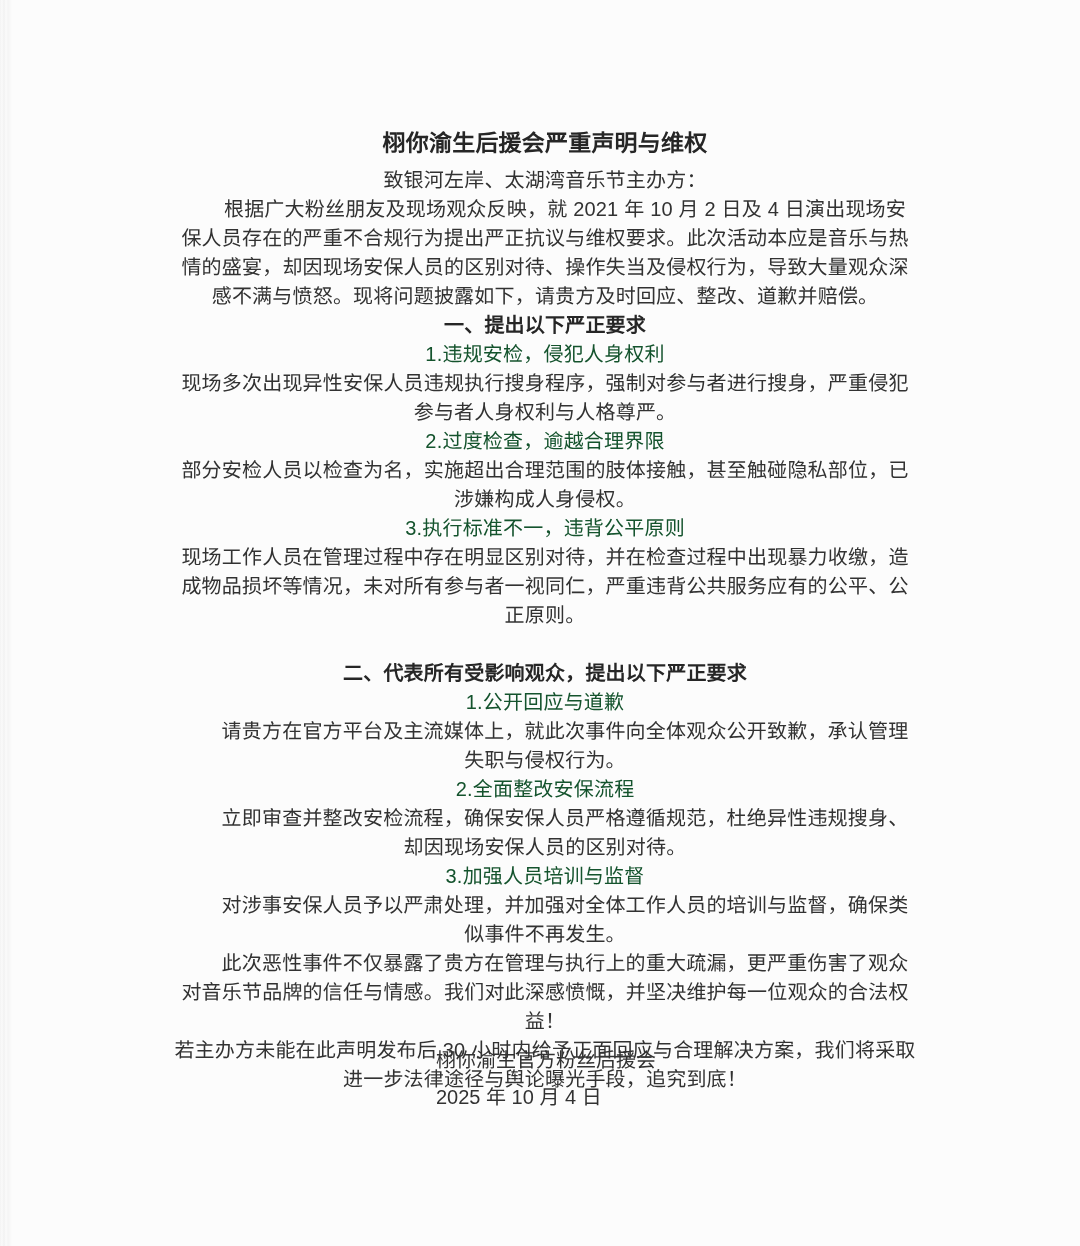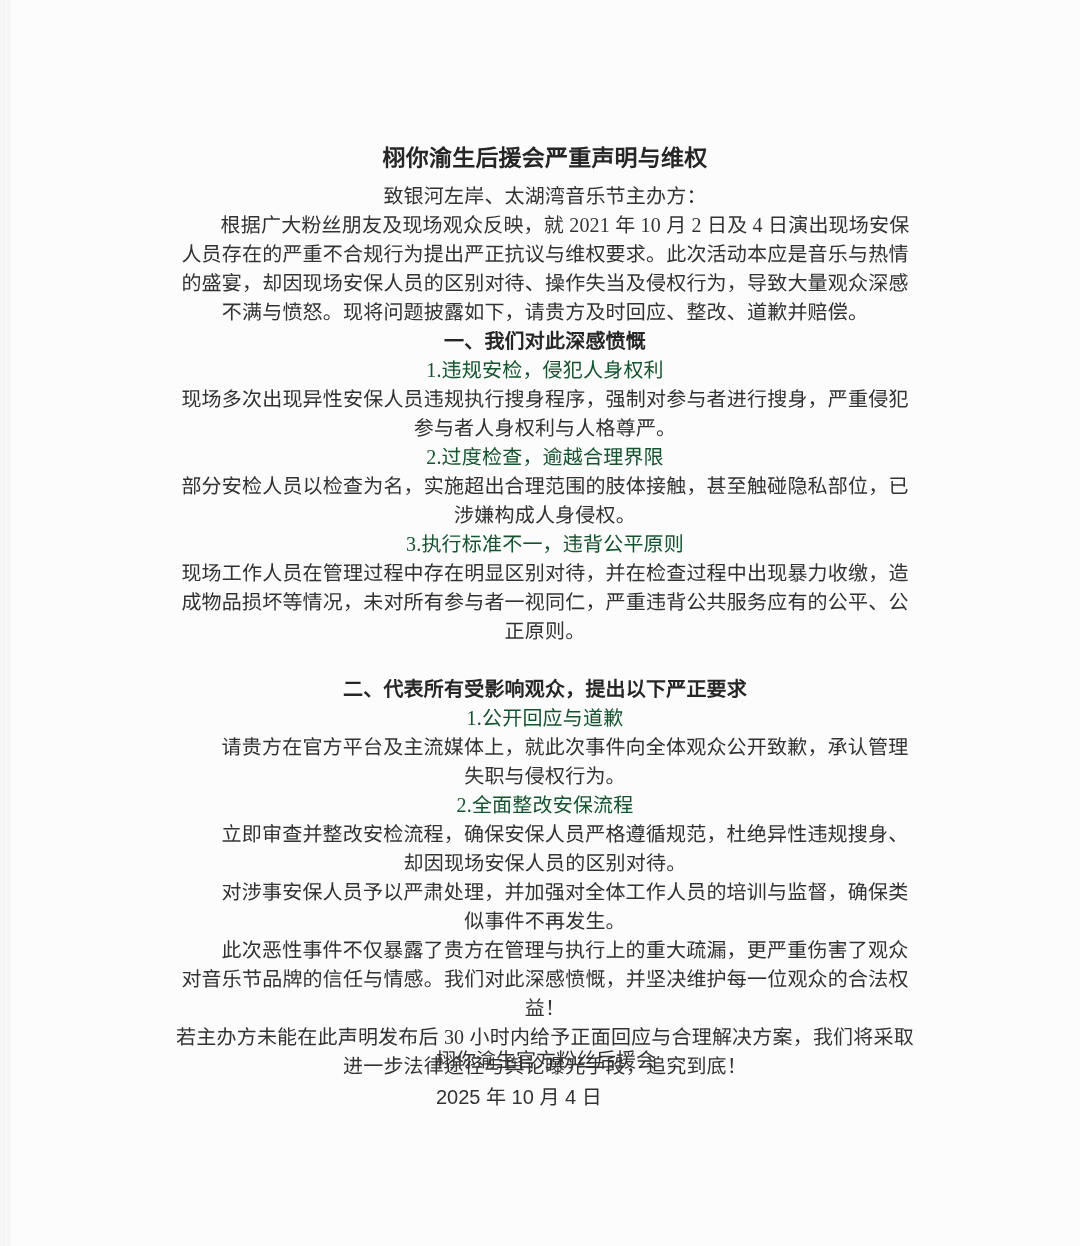--- a/index.html
+++ b/index.html
@@ -10,24 +10,23 @@
     font-family:"Liberation Sans", sans-serif;
     color:#323232;
     overflow:hidden;
   }
   .scan-edge{
     position:absolute;left:0;top:0;bottom:0;width:12px;
     background:linear-gradient(90deg,#f3f3f3 0px,#fafafa 2px,#f1f1f1 4px,#fbfbfb 6px,#f4f4f4 8px,#fcfcfc 12px);
   }
   .content{
     position:absolute;
-    left:174px;top:144px;width:742px;
+    left:174px;top:128px;width:742px;
     font-size:20px;line-height:29px;
     letter-spacing:0.2px;
-    font-family:Liberation Serif, serif;
   }
   .doc-title{
     text-align:center;
     font-weight:bold;
     font-size:23px;
     line-height:30px;
     color:#262626;
     margin:0 0 8px 0;
   }
   p{margin:0;text-align:center;}
@@ -54,39 +53,40 @@
 <div class="page">
   <div class="scan-edge"></div>
 
   <div class="content">
     <h1 class="doc-title">栩你渝生后援会严重声明与维权</h1>
 
     <p>致银河左岸、太湖湾音乐节主办方：</p>
 
     <p class="indent">根据广大粉丝朋友及现场观众反映，就 2021 年 10 月 2 日及 4 日演出现场安保人员存在的严重不合规行为提出严正抗议与维权要求。此次活动本应是音乐与热情的盛宴，却因现场安保人员的区别对待、操作失当及侵权行为，导致大量观众深感不满与愤怒。现将问题披露如下，请贵方及时回应、整改、道歉并赔偿。</p>
 
-    <p class="sec-heading">一、我们对此深感愤慨</p>
+    <p class="sec-heading">一、提出以下严正要求</p>
 
     <p class="item-title">1.违规安检，侵犯人身权利</p>
     <p>现场多次出现异性安保人员违规执行搜身程序，强制对参与者进行搜身，严重侵犯参与者人身权利与人格尊严。</p>
 
     <p class="item-title">2.过度检查，逾越合理界限</p>
     <p>部分安检人员以检查为名，实施超出合理范围的肢体接触，甚至触碰隐私部位，已涉嫌构成人身侵权。</p>
 
     <p class="item-title">3.执行标准不一，违背公平原则</p>
     <p>现场工作人员在管理过程中存在明显区别对待，并在检查过程中出现暴力收缴，造成物品损坏等情况，未对所有参与者一视同仁，严重违背公共服务应有的公平、公正原则。</p>
 
     <p class="sec-heading gap-above">二、代表所有受影响观众，提出以下严正要求</p>
 
     <p class="item-title">1.公开回应与道歉</p>
     <p class="indent">请贵方在官方平台及主流媒体上，就此次事件向全体观众公开致歉，承认管理失职与侵权行为。</p>
 
     <p class="item-title">2.全面整改安保流程</p>
     <p class="indent">立即审查并整改安检流程，确保安保人员严格遵循规范，杜绝异性违规搜身、却因现场安保人员的区别对待。</p>
 
+    <p class="item-title">3.加强人员培训与监督</p>
     <p class="indent">对涉事安保人员予以严肃处理，并加强对全体工作人员的培训与监督，确保类似事件不再发生。</p>
 
     <p class="indent">此次恶性事件不仅暴露了贵方在管理与执行上的重大疏漏，更严重伤害了观众对音乐节品牌的信任与情感。我们对此深感愤慨，并坚决维护每一位观众的合法权益！</p>
     <p>若主办方未能在此声明发布后 30 小时内给予正面回应与合理解决方案，我们将采取进一步法律途径与舆论曝光手段，追究到底！</p>
   </div>
 
   <div class="sig-block">
     <div>栩你渝生官方粉丝后援会</div>
     <div>2025 年 10 月 4 日</div>
   </div>

